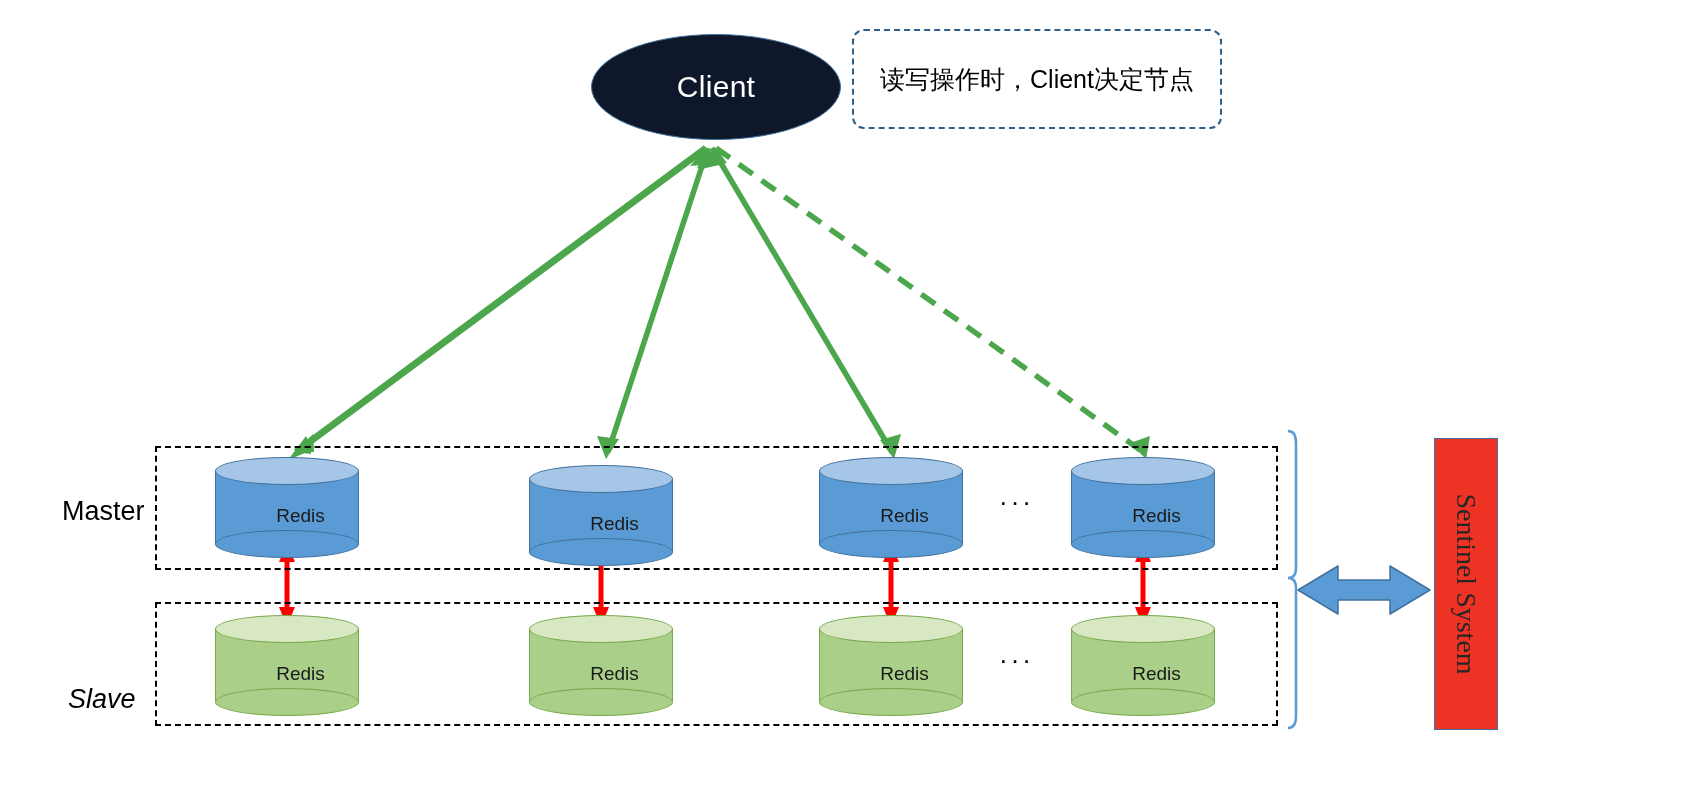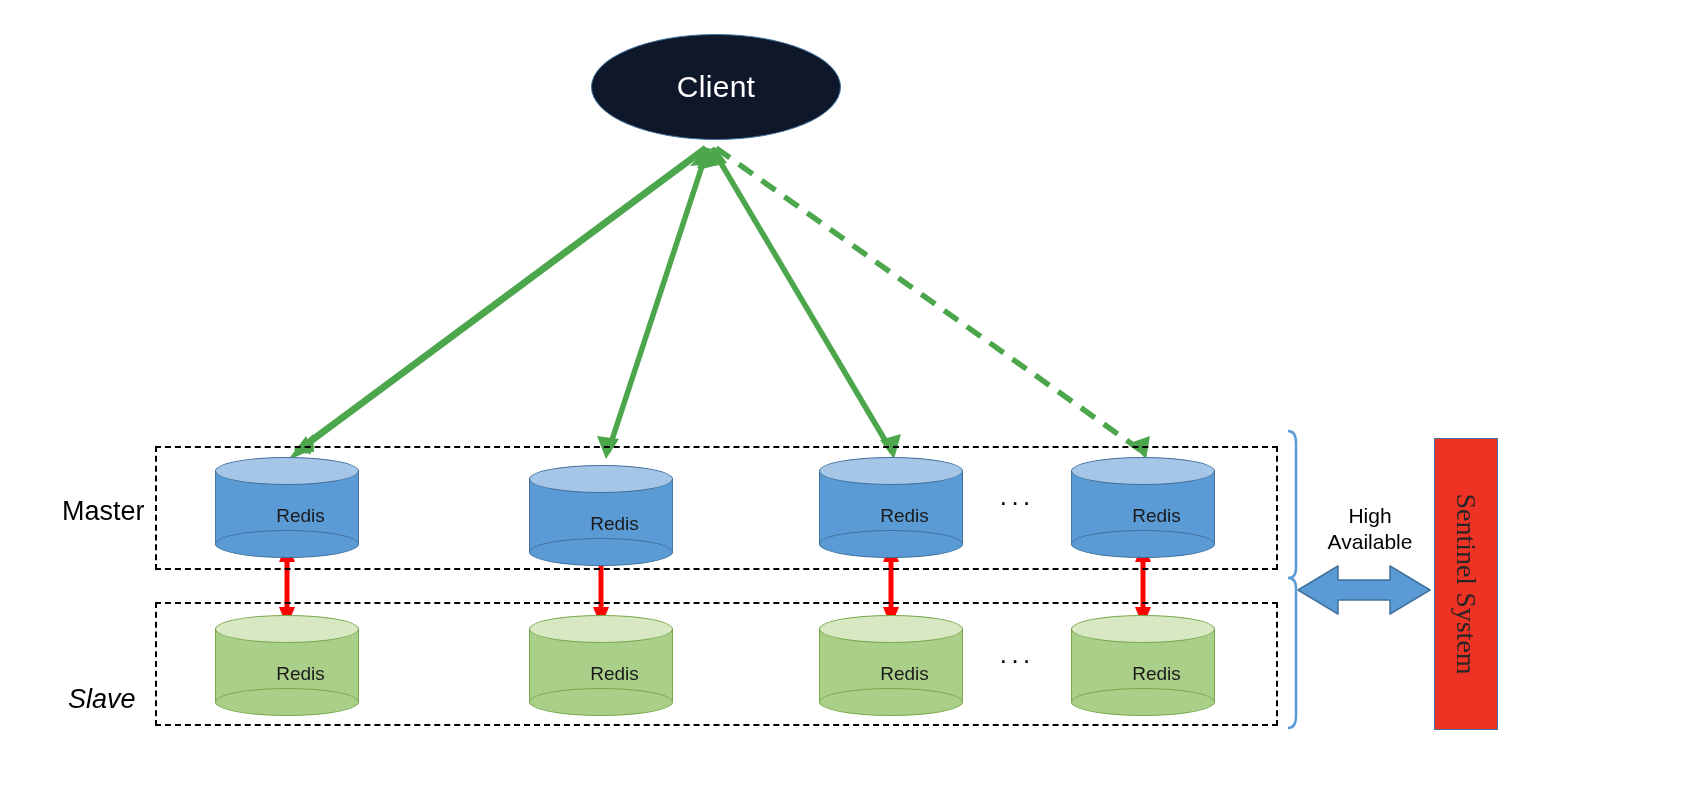--- a/index.html
+++ b/index.html
@@ -252,20 +252,23 @@
     <g>
       <path d="M 1298 590 L 1338 566 L 1338 580 L 1390 580 L 1390 566 L 1430 590
                L 1390 614 L 1390 600 L 1338 600 L 1338 614 Z" fill="#5b9bd5" stroke="#41719c" stroke-width="1.5" stroke-linejoin="round"></path>
     </g>
   </svg>
 
   <div class="client-node">
     <span class="client-label">Client</span>
   </div>
 
+  <div class="annotation-box">
+    <span class="annotation-text">读写操作时，Client决定节点</span>
+  </div>
 
   <div class="group-box" id="master-group"></div>
   <div class="group-box" id="slave-group"></div>
 
   <div class="tier-label" id="label-master">Master</div>
   <div class="tier-label" id="label-slave">Slave</div>
 
   <div class="cylinder cyl-master" style="left:215px; top:457px;">
     <div class="cyl-body"></div>
     <div class="cyl-bottom-cap"></div>
@@ -319,22 +322,18 @@
 
   <div class="cylinder cyl-slave" style="left:1071px; top:615px;">
     <div class="cyl-body"></div>
     <div class="cyl-bottom-cap"></div>
     <div class="cyl-top"></div>
     <div class="cyl-label">Redis</div>
   </div>
 
   <div class="ellipsis-dots" id="ellipsis-slave">···</div>
 
-  <div class="ha-label">
-    <div>High</div>
-    <div>Available</div>
-  </div>
 
   <div class="sentinel-box">
     <span class="sentinel-text">Sentinel System</span>
   </div>
 
 </div>
 
 </body></html>

